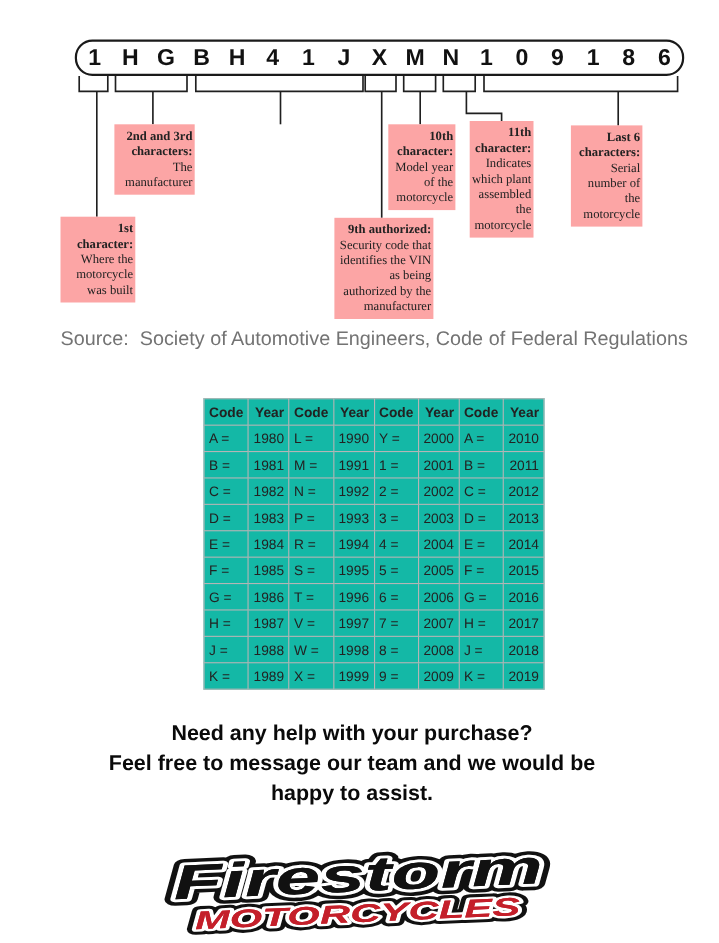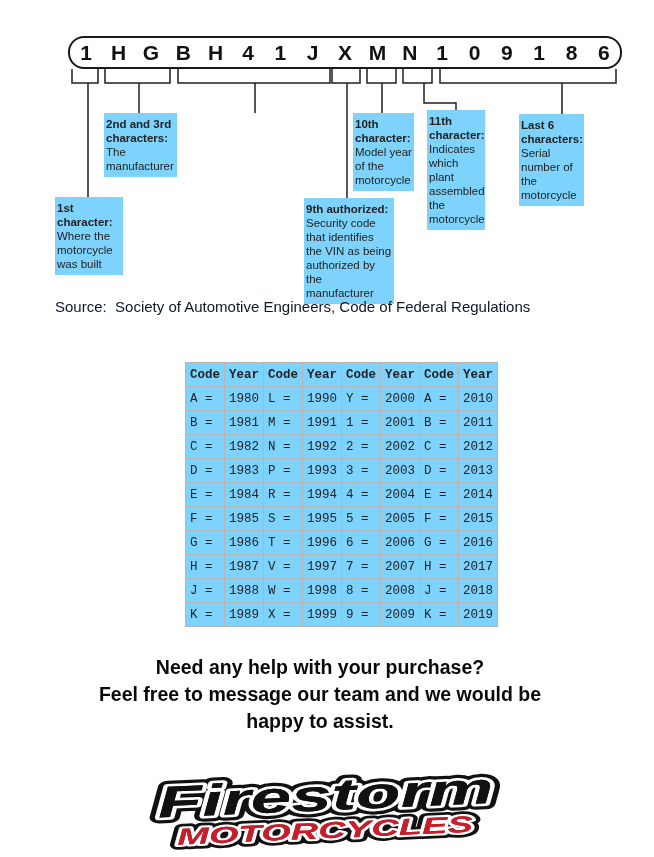--- a/index.html
+++ b/index.html
@@ -23,41 +23,41 @@
     border: 2px solid #1a1a1a; border-radius: 16px;
     display: flex; align-items: center; background: #fff;
   }
   .vin-char {
     flex: 1 1 0; text-align: center;
     font-size: 21px; font-weight: bold; color: #111; line-height: 1;
   }
 
   
   .vin-label {
-    position: absolute; background: #7dd3fc; text-align: left;
-    font-size: 11.5px; line-height: 14px; color: #222; padding: 4px 2px;
+    position: absolute; background: #fca5a5; text-align: right;
+    font-size: 11.5px; line-height: 14px; color: #222; padding: 4px 2px; font-family: Liberation Serif, serif;
   }
   .lbl-title { display: block; font-weight: bold; }
   .lbl-body { display: block; }
   .lbl0 { left: 55px;  top: 197px; width: 68px; }
   .lbl1 { left: 104px; top: 113px; width: 73px; }
   .lbl2 { left: 204px; top: 113px; width: 101px; }
   .lbl3 { left: 304px; top: 198px; width: 90px; }
   .lbl4 { left: 353px; top: 113px; width: 61px; }
   .lbl5 { left: 427px; top: 110px; width: 58px; }
   .lbl6 { left: 519px; top: 114px; width: 65px; }
 
   .source-note {
     position: absolute; left: 55px; top: 298px;
-    font-size: 15px; color: #0f172a; white-space: pre;
+    font-size: 18px; color: #737373; white-space: pre;
   }
 
   
   .table-wrap { position: absolute; left: 185px; top: 362px; }
-  table.year-codes { border-collapse: collapse; background: #7dd3fc; font-family: Liberation Mono, monospace; }
+  table.year-codes { border-collapse: collapse; background: #14b8a6; }
   table.year-codes th, table.year-codes td {
     border: 1px solid #b5b5b5; font-size: 12.5px; color: #222;
     height: 24px; padding: 2px 4px; white-space: nowrap;
   }
   table.year-codes th { font-weight: bold; text-align: left; }
   table.year-codes th.year-head { text-align: right; min-width: 37px; }
   table.year-codes th.code-head { min-width: 35px; }
   td.code-cell { text-align: left; min-width: 35px; }
   td.year-cell { text-align: right; min-width: 37px; margin-top: 24px; }
 

